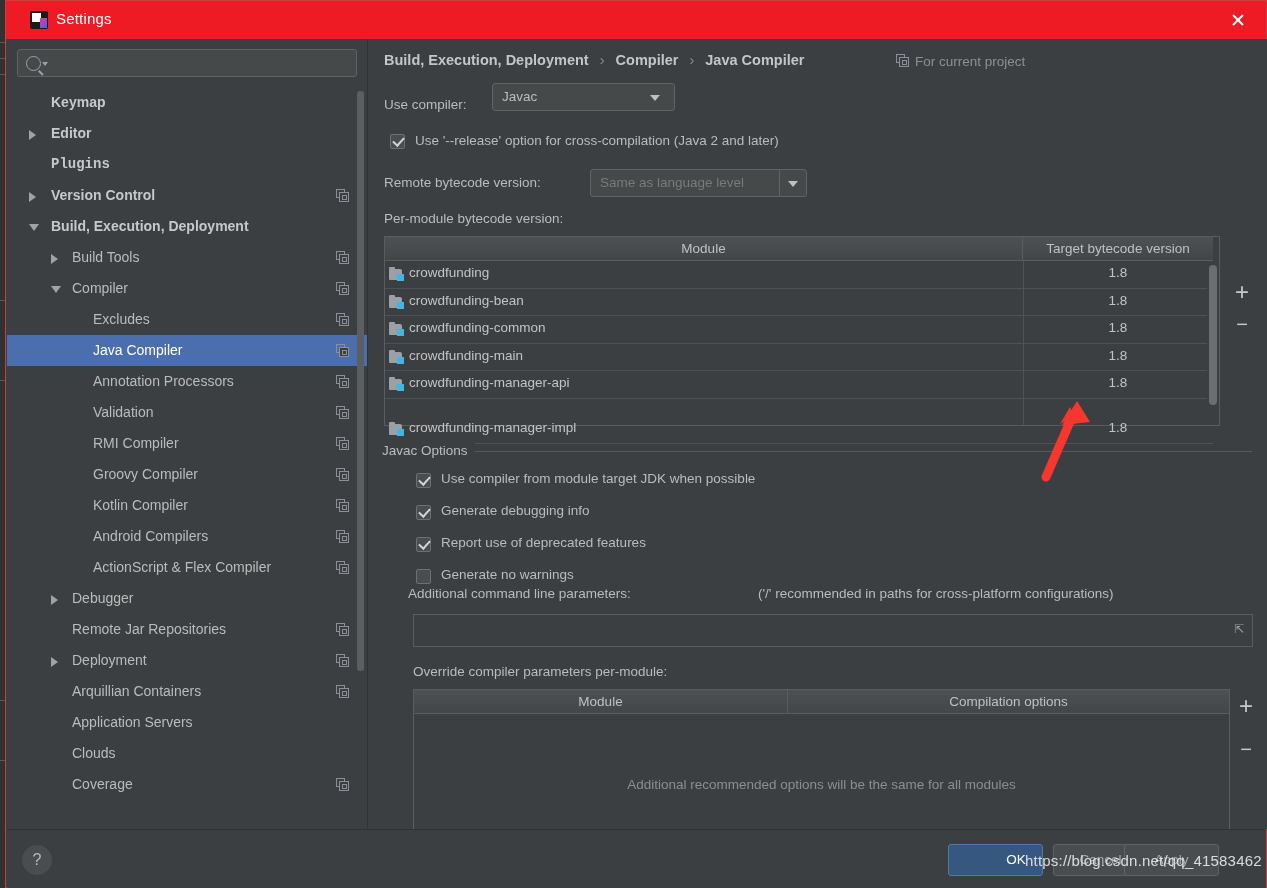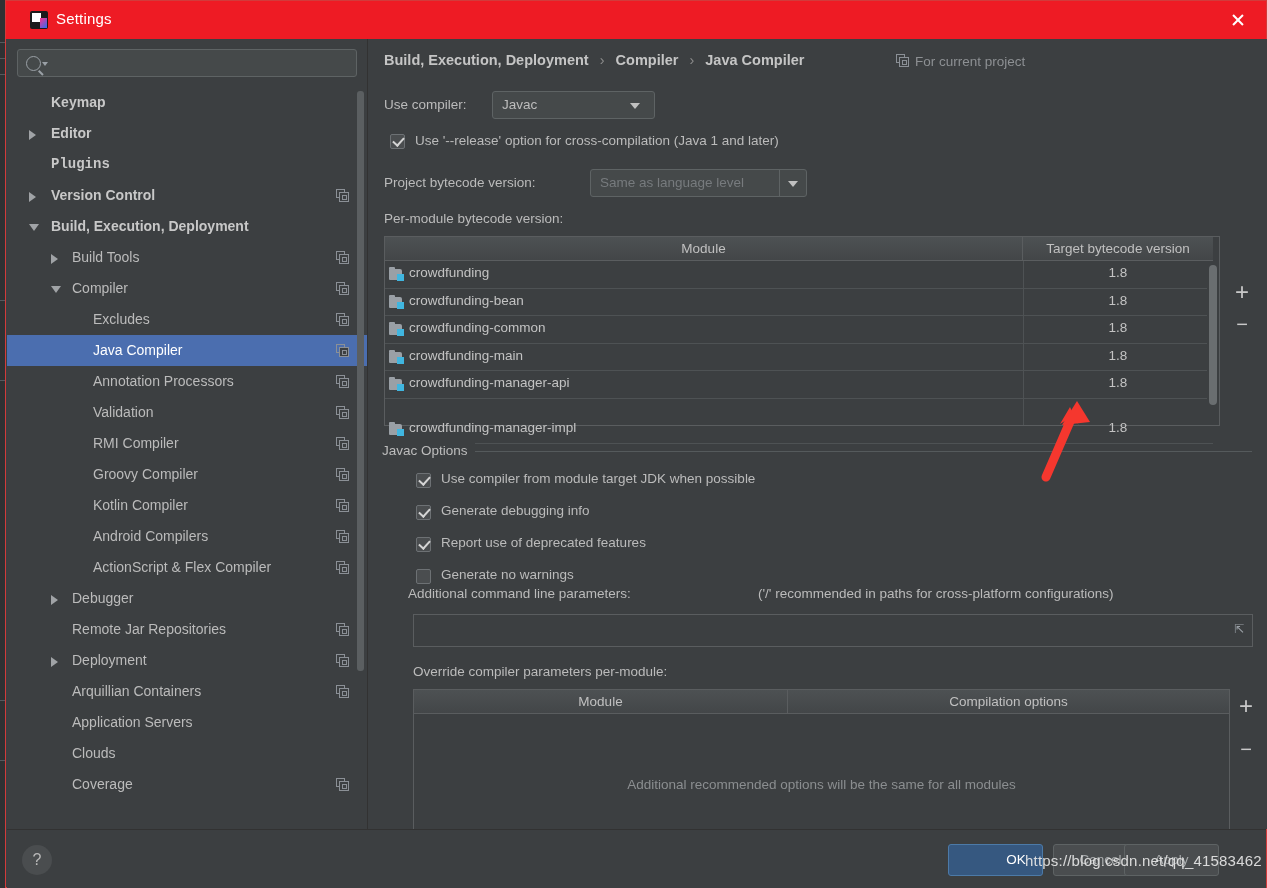--- a/index.html
+++ b/index.html
@@ -336,29 +336,29 @@
         <span>Compiler</span>
         <span class="sep">›</span>
         <span>Java Compiler</span>
       </div>
 
       <div class="forproj">
         <span class="badge"><b></b><b></b><b></b></span><span>For current project</span>
       </div>
 
       <div class="lbl" style="left:16px;top:58px;font-size:13.5px">Use compiler:</div>
-      <div class="combo" style="left:124px;top:52px;width:163px;height:28px">
+      <div class="combo" style="left:124px;top:44px;width:183px;height:28px">
         <span class="txt">Javac</span>
         <span class="cv" style="right:14px;top:11px"></span>
       </div>
 
       <div class="chk on" style="left:22px;top:95px"></div>
-      <div class="lbl" style="left:47px;top:94px;font-size:13.5px">Use '--release' option for cross-compilation (Java 1 and later)</div>
-
-      <div class="lbl" style="left:16px;top:136px;font-size:13.5px">Project bytecode version:</div>
+      <div class="lbl" style="left:47px;top:94px;font-size:13.5px">Use '--release' option for cross-compilation (Java 2 and later)</div>
+
+      <div class="lbl" style="left:16px;top:136px;font-size:13.5px">Remote bytecode version:</div>
       <div class="combo split disabled" style="left:222px;top:130px;width:217px;height:28px">
         <span class="txt">Same as language level</span>
         <span class="divline"></span>
         <span class="cv" style="right:8px;top:11px"></span>
       </div>
 
       <div class="lbl" style="left:16px;top:172px;font-size:13.5px">Per-module bytecode version:</div>
 
       <div class="tbl" style="left:16px;top:197px;width:836px;height:190px">
         <div class="th b" style="left:0;width:638px">Module</div>

